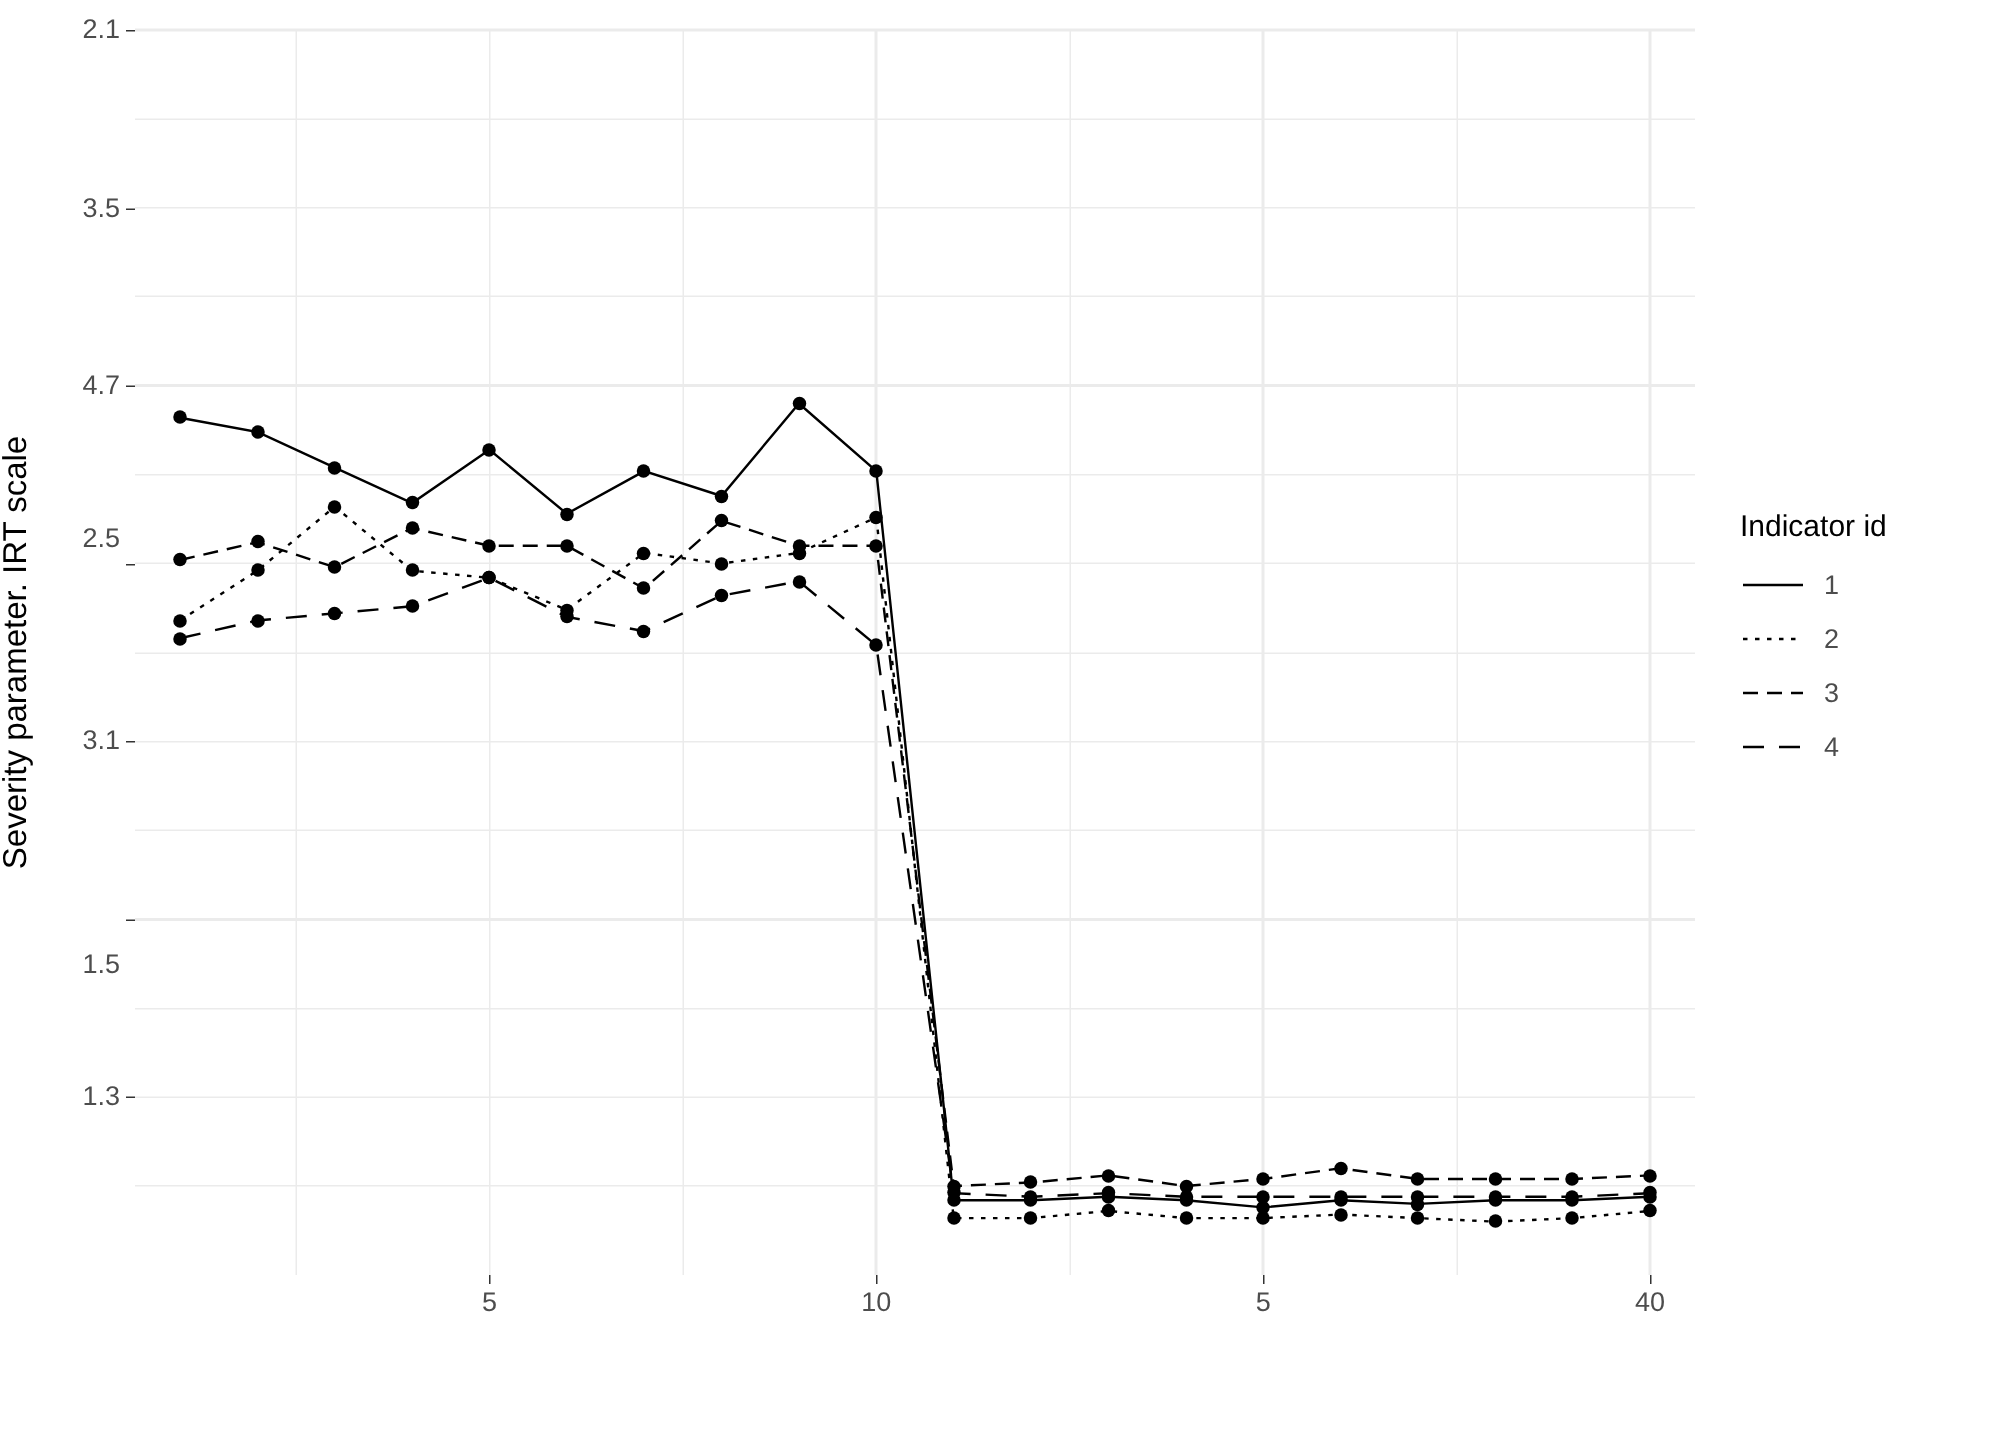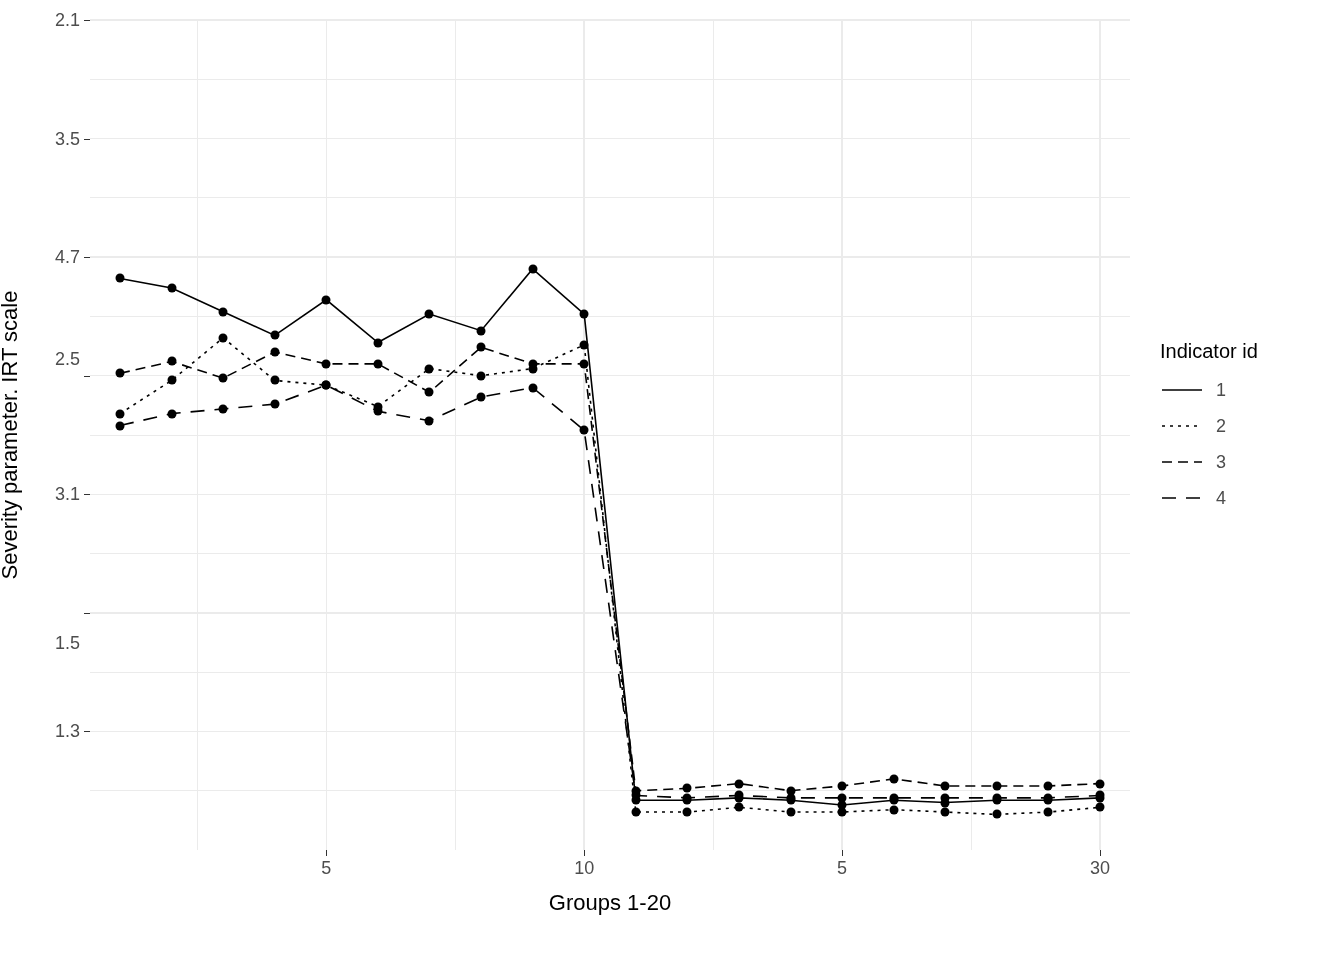--- a/index.html
+++ b/index.html
@@ -236,41 +236,40 @@
       </div>
   </div>
 
   <div id="x-ticks">
       <div class="tick-label x" style="left: 326.316px;">5</div>
       <div class="axis-tick x" style="left: 326.316px; top: 850px;"></div>
       <div class="tick-label x" style="left: 584.211px;">10</div>
       <div class="axis-tick x" style="left: 584.211px; top: 850px;"></div>
       <div class="tick-label x" style="left: 842.105px;">5</div>
       <div class="axis-tick x" style="left: 842.105px; top: 850px;"></div>
-      <div class="tick-label x" style="left: 1100px;">30</div>
+      <div class="tick-label x" style="left: 1100px;">40</div>
       <div class="axis-tick x" style="left: 1100px; top: 850px;"></div>
     </div>
   <div id="y-ticks">
       <div class="tick-label y" style="left: 20px; top: 731.429px;">1.3</div>
       <div class="axis-tick y" style="left: 84px; top: 731.429px;"></div>
       <div class="tick-label y" style="left: 20px; top: 643px;">1.5</div>
       <div class="axis-tick y" style="left: 84px; top: 612.857px;"></div>
       <div class="tick-label y" style="left: 20px; top: 494.286px;">3.1</div>
       <div class="axis-tick y" style="left: 84px; top: 494.286px;"></div>
       <div class="tick-label y" style="left: 20px; top: 359px;">2.5</div>
       <div class="axis-tick y" style="left: 84px; top: 375.714px;"></div>
       <div class="tick-label y" style="left: 20px; top: 257.143px;">4.7</div>
       <div class="axis-tick y" style="left: 84px; top: 257.143px;"></div>
       <div class="tick-label y" style="left: 20px; top: 138.571px;">3.5</div>
       <div class="axis-tick y" style="left: 84px; top: 138.571px;"></div>
       <div class="tick-label y" style="left: 20px; top: 20px;">2.1</div>
       <div class="axis-tick y" style="left: 84px; top: 20px;"></div>
     </div>
 
-  <div class="axis-title x">Groups 1-20</div>
   <div class="axis-title y">Severity parameter. IRT scale</div>
 
   <div class="legend">
     <div class="legend-title">Indicator id</div>
     <div id="legend-items">
         <div class="legend-item">
           <div class="legend-key">
             <svg viewBox="0 0 44 22">
               <line x1="2" y1="11" x2="42" y2="11" stroke="#000" stroke-width="1.6"></line>
             </svg>

